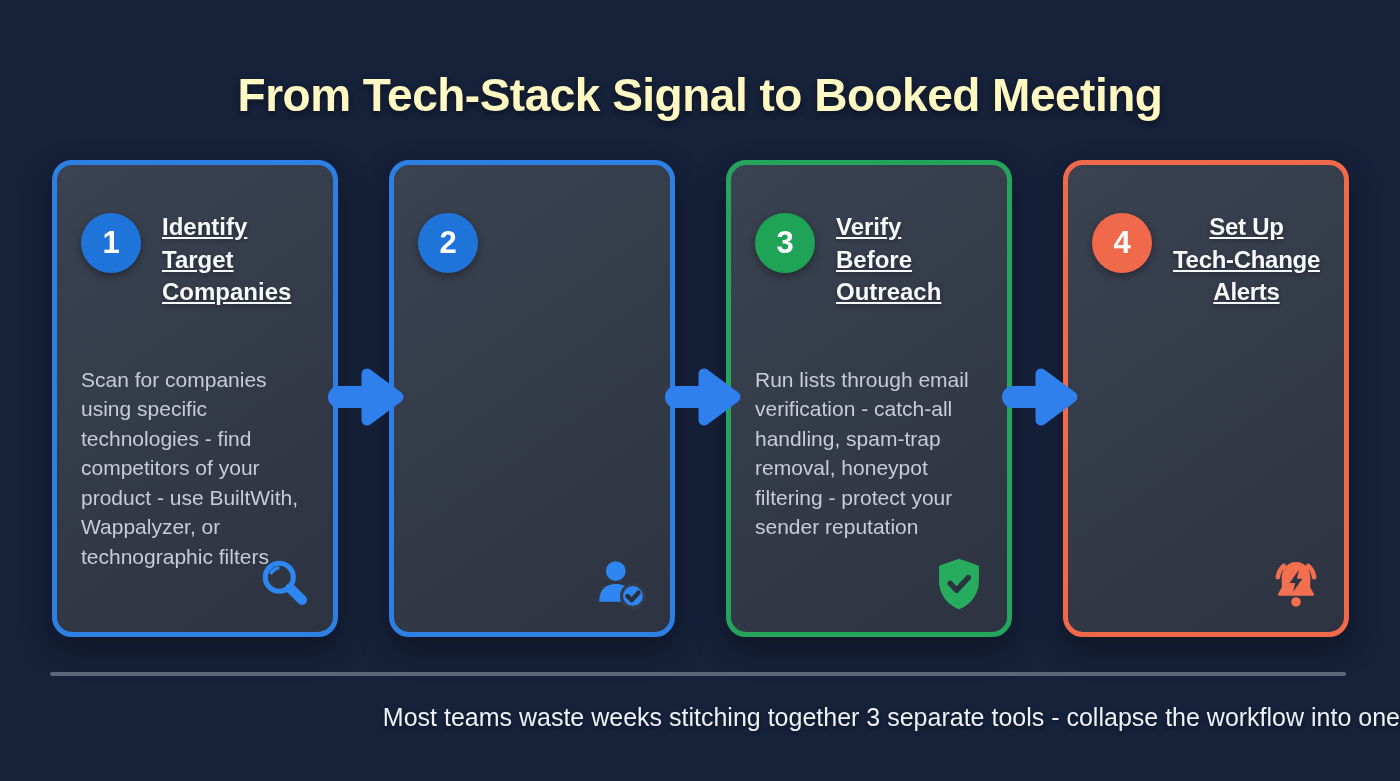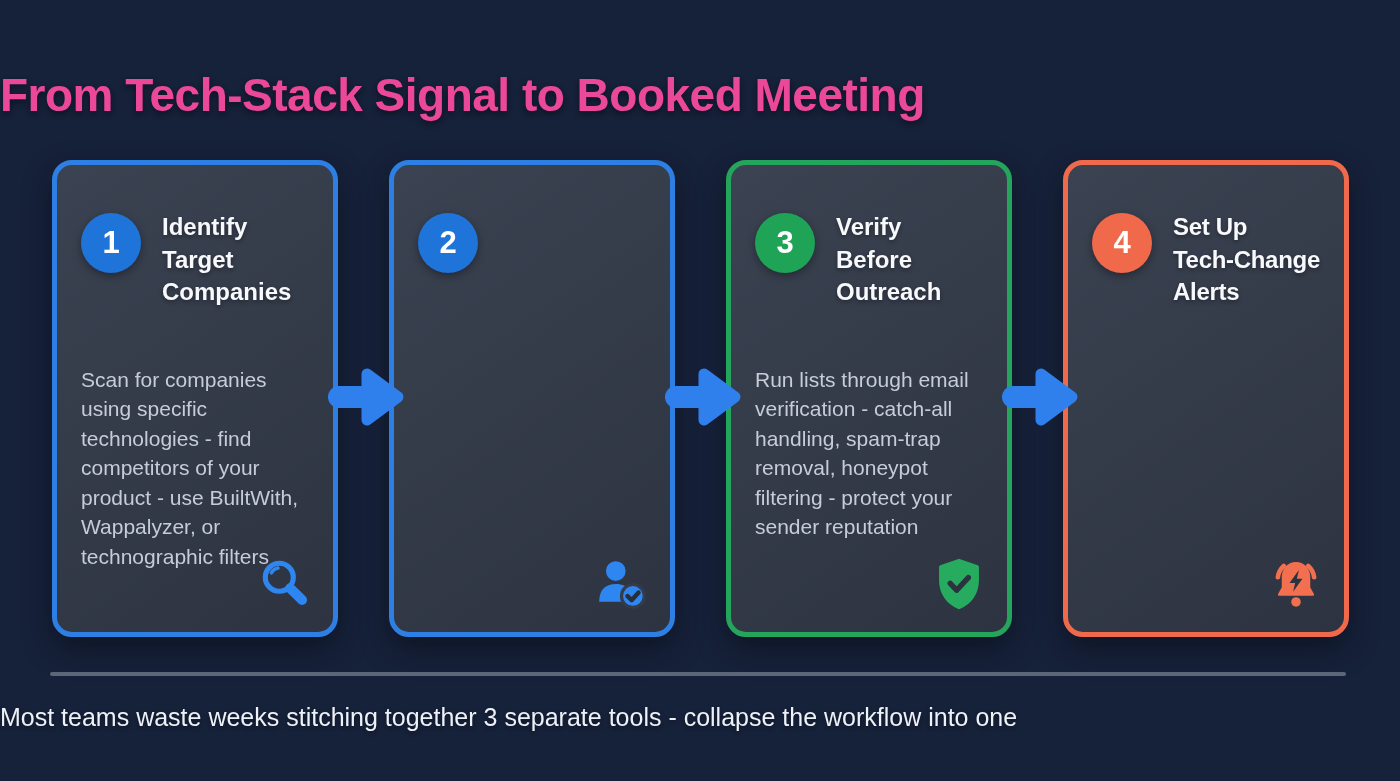--- a/index.html
+++ b/index.html
@@ -4,21 +4,21 @@
 <style>
   html,body{margin:0;padding:0;background:#0d1526;}
   .canvas{
     position:relative;width:1400px;height:781px;overflow:hidden;
     background:#16213a;
     font-family:"Liberation Sans", sans-serif;
   }
   
   .page-title{
     position:absolute;top:68px;left:0;width:100%;
-    text-align:left;color:#ec4899;font-size:46px;font-weight:700;
+    text-align:center;color:#fef9c3;font-size:46px;font-weight:700;
     letter-spacing:-0.5px;
     text-shadow:0 3px 6px rgba(0,0,0,0.45);
   }
   
   .card{
     position:absolute;top:160px;width:286px;height:477px;
     border-radius:20px;border:5px solid;box-sizing:border-box;
     background:linear-gradient(145deg,#3b4251 0%,#343b49 45%,#2d3341 100%);
     box-shadow:0 12px 30px rgba(0,0,0,0.38);
   }
@@ -34,39 +34,40 @@
     color:#ffffff;font-size:31px;font-weight:700;margin-top:4px;
     box-shadow:0 3px 8px rgba(0,0,0,0.35);
   }
   .badge-blue{background:#1f74da;}
   .badge-green{background:#1fa356;}
   .badge-orange{background:#f1694b;}
   .step-heading{
     margin-left:21px;color:#f7f9fc;font-size:24px;font-weight:700;
     line-height:32.5px;white-space:pre-line;margin-top:2px;
     text-shadow:0 2px 4px rgba(0,0,0,0.35);
+    text-decoration:underline;
   }
-  .card-4 .step-heading{letter-spacing:-0.3px;white-space:pre;}
+  .card-4 .step-heading{letter-spacing:-0.3px;white-space:pre;text-align:center;}
   .step-body{
     margin:56px 24px 0 24px;color:#c6cdd9;font-size:21px;
     line-height:29.5px;font-weight:400;
   }
   .card-icon{position:absolute;right:20px;bottom:20px;width:56px;height:56px;}
   
   .flow-arrow{position:absolute;top:363px;width:80px;height:68px;z-index:5;}
   .arrow-1{left:327px;}
   .arrow-2{left:664px;}
   .arrow-3{left:1001px;}
   
   .divider{
     position:absolute;left:50px;top:672px;width:1296px;height:4px;
     background:#5b6679;border-radius:2px;
   }
   .footer-note{
-    position:absolute;top:703px;left:0;width:100%;text-align:left;
+    position:absolute;top:703px;left:0;width:100%;text-align:right;
     color:#edf1f8;font-size:25px;font-weight:400;
     text-shadow:0 2px 4px rgba(0,0,0,0.4);
   }
 </style>
 </head>
 <body>
 
 <div class="canvas">
 
   <div class="page-title">From Tech-Stack Signal to Booked Meeting</div>

